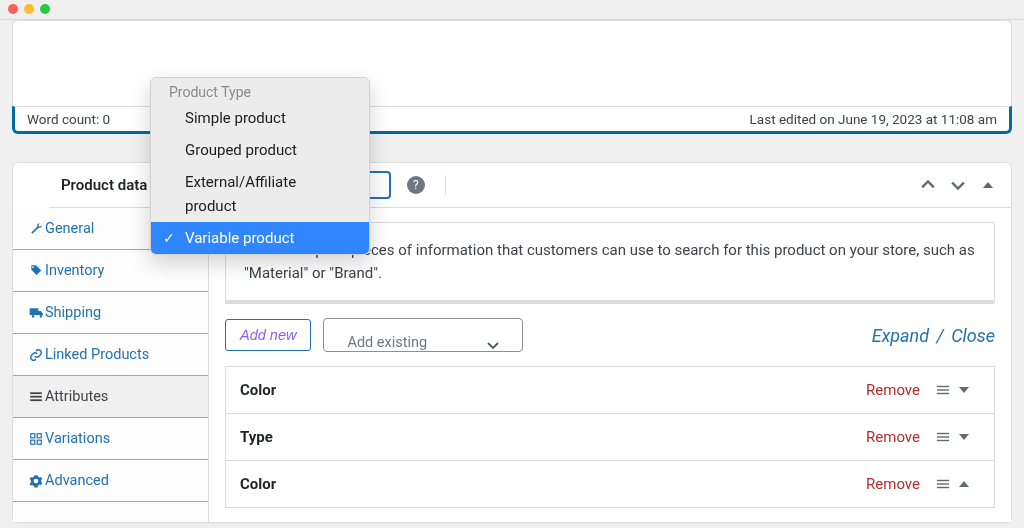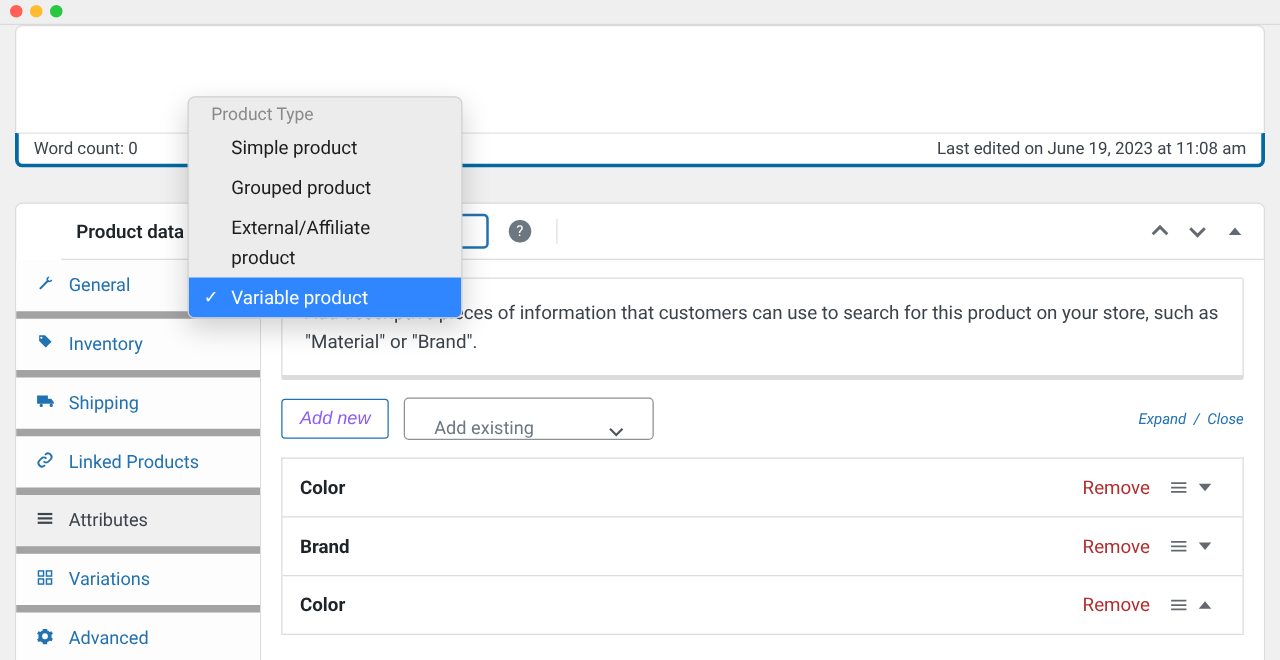--- a/index.html
+++ b/index.html
@@ -135,23 +135,23 @@
   }
 
   
   .panel-body { display: flex; }
   .side-tabs {
     width: 196px;
     border-right: 1px solid #dcdcde;
     background: #fdfdfd;
   }
   .side-tab {
-    display: flex; gap: 10px;
+    display: flex; align-items: center; 
     padding: 12px 16px;
-    border-bottom: 6px solid #a3a3a3;
+    border-bottom: 1px solid #a3a3a3;
     font-size: 14.5px;
     color: #2271b1;
     cursor: pointer;
   }
   .side-tab.active {
     background: #f0f0f1;
     color: #3c434a;
     font-weight: 400;
   }
   .side-tab .tab-icon { width: 16px; text-align:center; color: inherit; }
@@ -191,21 +191,21 @@
     border-radius: 4px;
     background: #ffffff;
     width: 200px;
     height: 34px;
     display:flex; align-items:flex-end; justify-content:space-between;
     padding: 0 23px;
     color: #6c7781;
     font-size: 14.5px;
   }
   .actions-row .spacer { flex:1; }
-  .link-group { font-size: 12px; }
+  .link-group { font-size: 18px; }
   .link-group .lnk { color: #2271b1; font-style: italic; cursor:pointer; }
   .link-group .div { color: #2271b1; font-style: italic; padding: 0 3px; }
 
   
   .attr-list { margin-top: 14px; border: 1px solid #dcdcde; border-bottom: none; }
   .attr-row {
     display:flex; align-items:center;
     border-bottom: 1px solid #dcdcde;
     padding: 14px 14px;
   }
@@ -356,21 +356,21 @@
                   <line x1="1" y1="12" x2="15" y2="12"></line>
                 </svg>
             </span>
             <span class="row-icon">
               <svg width="12" height="12" viewBox="0 0 12 12">
                   <path d="M1 3 L6 9 L11 3 Z" fill="currentColor"></path>
                 </svg>
             </span>
           </div>
           <div class="attr-row">
-            <span class="attr-name">Brand</span>
+            <span class="attr-name">Type</span>
             <span class="attr-remove">Remove</span>
             <span class="row-icon">
               <svg width="14" height="14" viewBox="0 0 16 16" fill="none" stroke="currentColor" stroke-width="1.6">
                   <line x1="1" y1="4" x2="15" y2="4"></line>
                   <line x1="1" y1="8" x2="15" y2="8"></line>
                   <line x1="1" y1="12" x2="15" y2="12"></line>
                 </svg>
             </span>
             <span class="row-icon">
               <svg width="12" height="12" viewBox="0 0 12 12">

